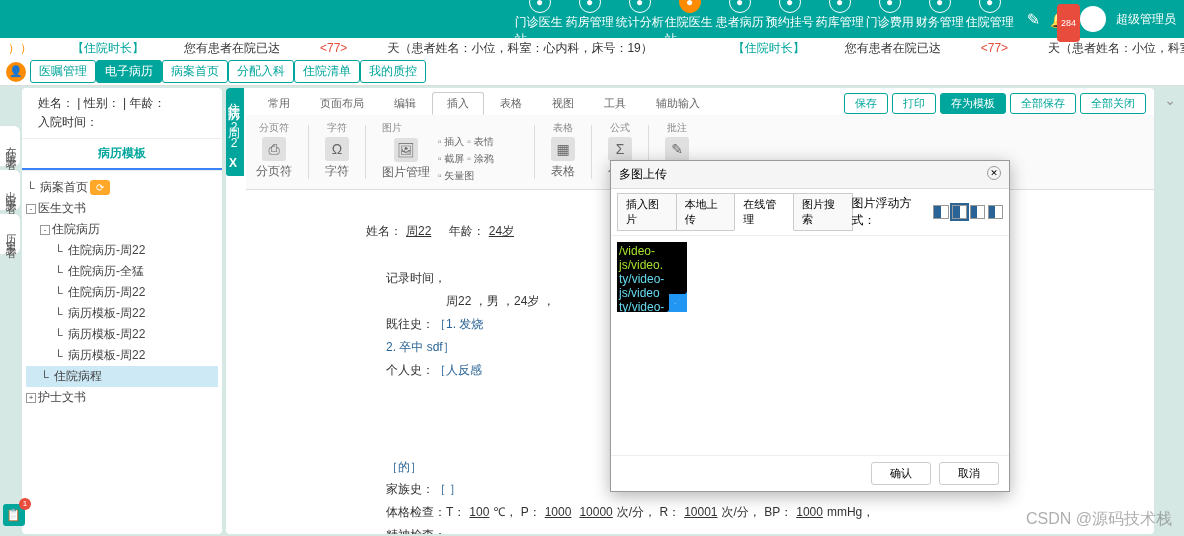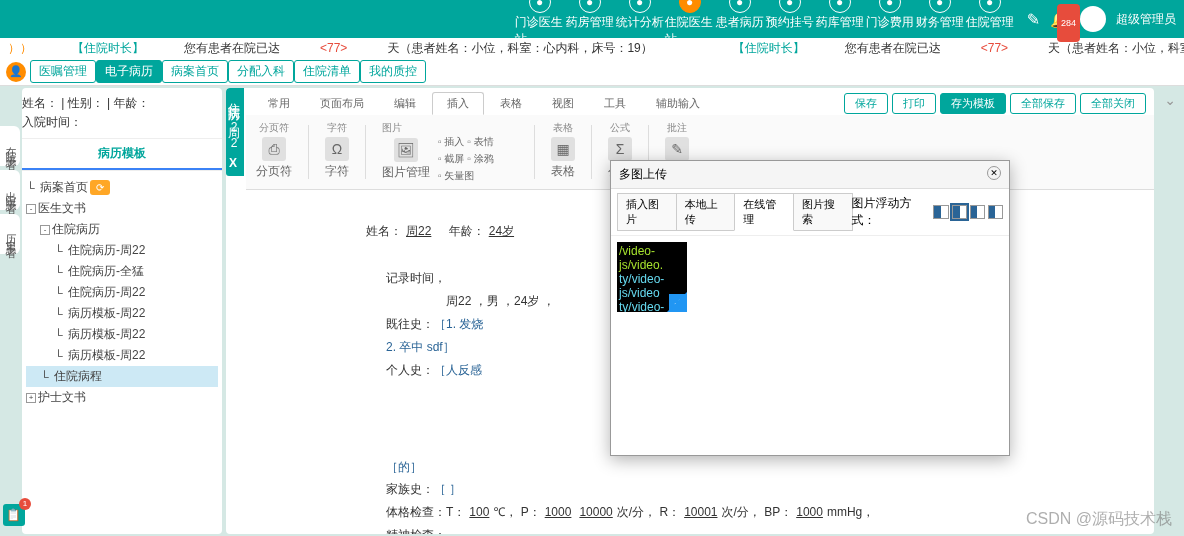--- a/index.html
+++ b/index.html
@@ -17,21 +17,21 @@
 .ticker .hl{color:#00a69c}
 .ticker .num{color:#e74c3c}
 .tabbar{height:28px;background:#fff;display:flex;align-items:center;gap:4px;padding:0 6px;border-bottom:1px solid #ddd}
 .orangedot{width:20px;height:20px;background:#ff8c00;border-radius:50%;color:#fff;display:flex;align-items:center;justify-content:center;font-size:11px}
 .tabbtn{border:1px solid #00a69c;color:#00a69c;padding:2px 8px;border-radius:3px;cursor:pointer;background:#fff}
 .tabbtn.active{background:#00a69c;color:#fff}
 .main{display:flex;height:450px}
 .sidetabs{width:20px;display:flex;flex-direction:column;gap:4px;padding-top:40px}
 .sidetab{background:#fff;writing-mode:vertical-rl;text-orientation:upright;padding:12px 2px;border-radius:0 6px 6px 0;font-size:11px;cursor:pointer;color:#555;letter-spacing:4px}
 .leftpanel{width:200px;background:#fff;margin:2px;border-radius:4px;display:flex;flex-direction:column}
-.patinfo{padding:6px 0;border-bottom:1px solid #eee;color:#333;line-height:1.6}
+.patinfo{padding:6px 16px;border-bottom:1px solid #eee;color:#333;line-height:1.6}
 .subtabs{display:flex;border-bottom:1px solid #eee}
 .subtab{flex:1;text-align:center;padding:6px 0;color:#666;cursor:pointer}
 .subtab.active{color:#00a69c;border-bottom:2px solid #3b82f6;font-weight:bold}
 .tree{padding:6px 4px;flex:1;overflow:auto;color:#444}
 .treenode{padding:2px 0;display:flex;align-items:center;gap:2px;cursor:pointer}
 .treenode .tog{width:10px;height:10px;border:1px solid #999;font-size:8px;display:flex;align-items:center;justify-content:center}
 .treenode.sel{background:#cde9f5}
 .ind1{padding-left:14px}.ind2{padding-left:28px}
 .refresh{float:right;background:#ffa726;color:#fff;padding:2px 6px;border-radius:3px;font-size:10px;margin-right:4px}
 .editor{flex:1;background:#fff;margin:2px 30px 2px 2px;border-radius:4px;position:relative;overflow:hidden}
@@ -319,17 +319,21 @@
       </div>
   </div>
   <div class="mbody">
     <div class="thumb">
       <div>/video-js/video.</div>
       <div class="l2">ty/video-js/video</div>
       <div class="l2">ty/video-js/video</div>
       <div class="check">✓</div>
     </div>
   </div>
+  <div class="mfoot">
+    <div class="mfbtn">确认</div>
+    <div class="mfbtn">取消</div>
+  </div>
 </div>
 
 <div class="floatbtn">📋<span class="bd">1</span></div>
 <span class="chevron">⌄</span>
 <div class="watermark">CSDN @源码技术栈</div>
 
 </body></html>

